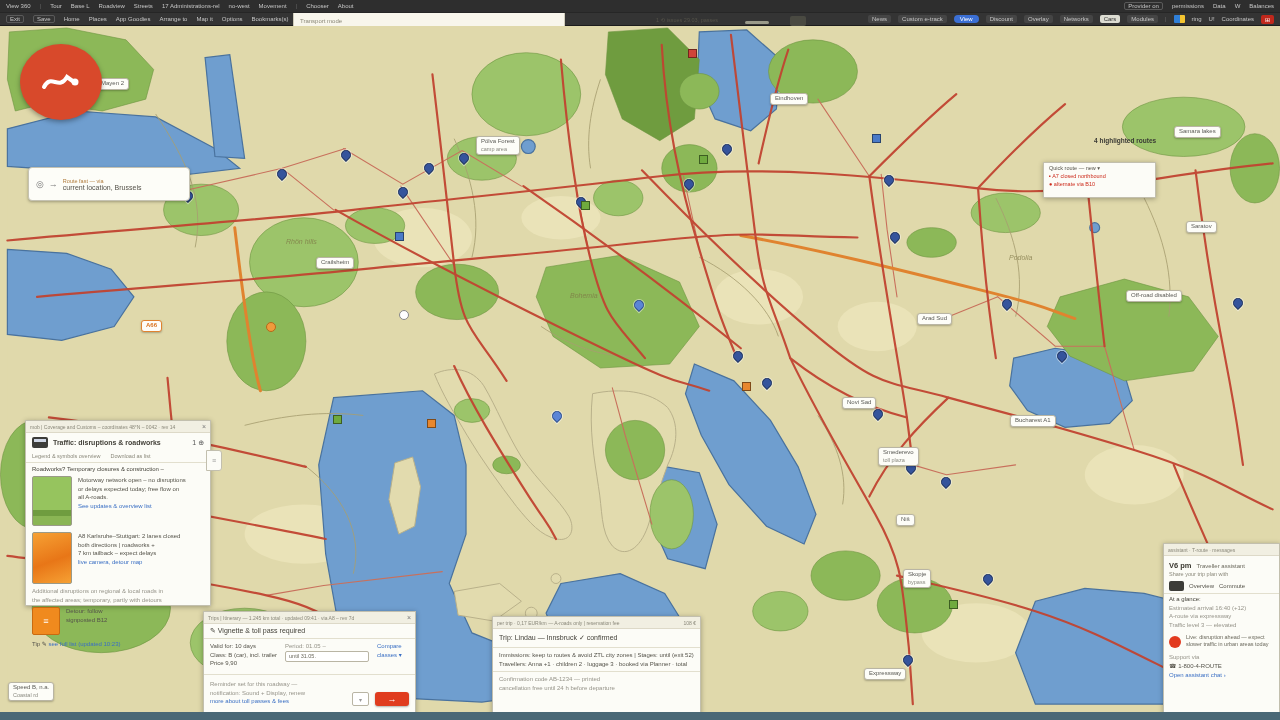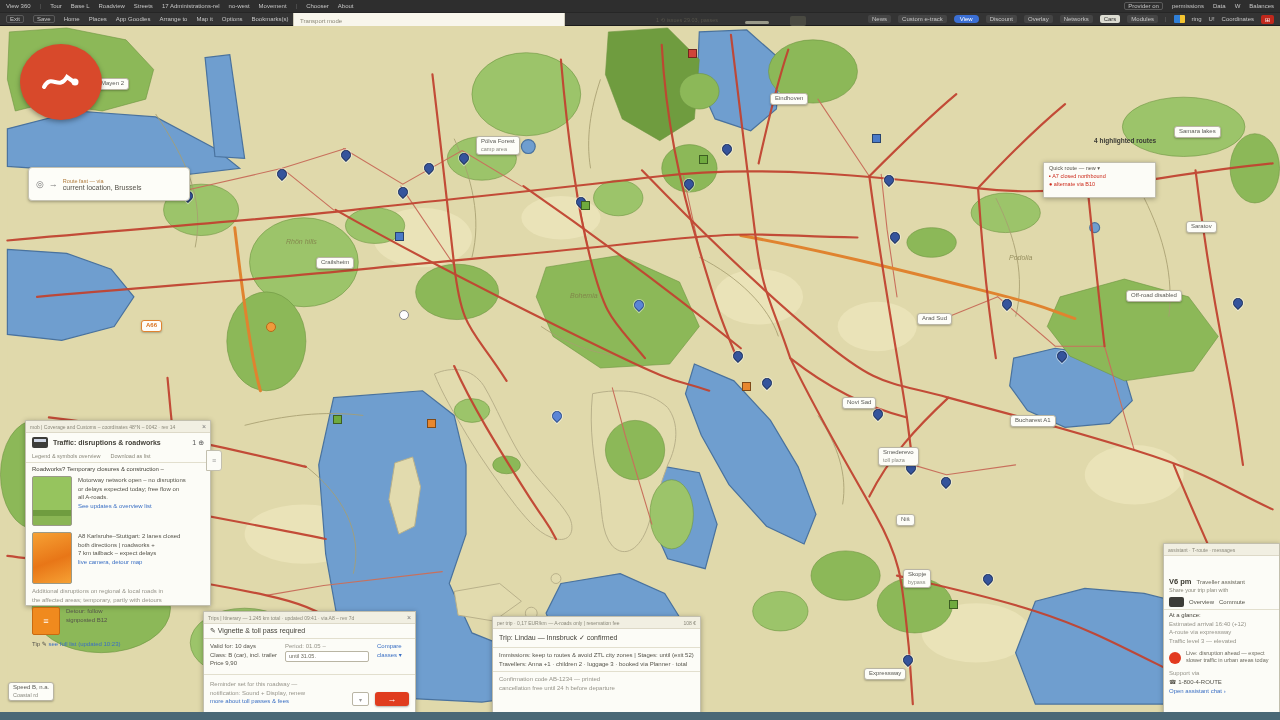--- a/index.html
+++ b/index.html
@@ -97,21 +97,21 @@
   .btn-red{width:34px;height:14px;background:#e03c1f;border-radius:3px;color:#fff;display:flex;
            align-items:center;justify-content:center;font-size:9px;cursor:pointer;
            box-shadow:0 1px 2px rgba(0,0,0,.3)}
   
   #panelB{left:492px;top:616px;width:209px;height:104px}
   .pB-row1{padding:5px 6px;font-size:7px;color:#44423a;border-bottom:1px solid #e2dfce}
   .pB-block{padding:3px 6px;border-bottom:1px solid #e2dfce}
   .pB-block:last-child{border-bottom:none}
   
   #panelR{left:1163px;top:543px;width:117px;height:177px}
-  .pR-head{display:flex;gap:5px;align-items:baseline;padding:21px 5px 1px}
+  .pR-head{display:flex;gap:5px;align-items:baseline;padding:5px 5px 1px}
   .pR-head b{font-size:7.5px;color:#3a382f}
   .pR-head span{font-size:6px;color:#6a685c}
   .pR-sub{padding:0 5px 2px;font-size:5.5px;color:#8a887a}
   .pR-iconrow{display:flex;align-items:center;gap:5px;padding:2px 5px;border-bottom:1px solid #e2dfce}
   .pR-iconrow .dic{width:15px;height:10px;background:#3c3c38;border-radius:2px}
   .pR-alert{display:flex;gap:5px;padding:3px 5px;align-items:flex-start}
   .reddot{flex:0 0 12px;height:12px;border-radius:50%;background:#e23a1f;margin-top:2px}
   .pR-alert .atx{font-size:5.5px;color:#6a685c;line-height:1.4;white-space:normal}
   .pR-lines{padding:1px 5px}
   

